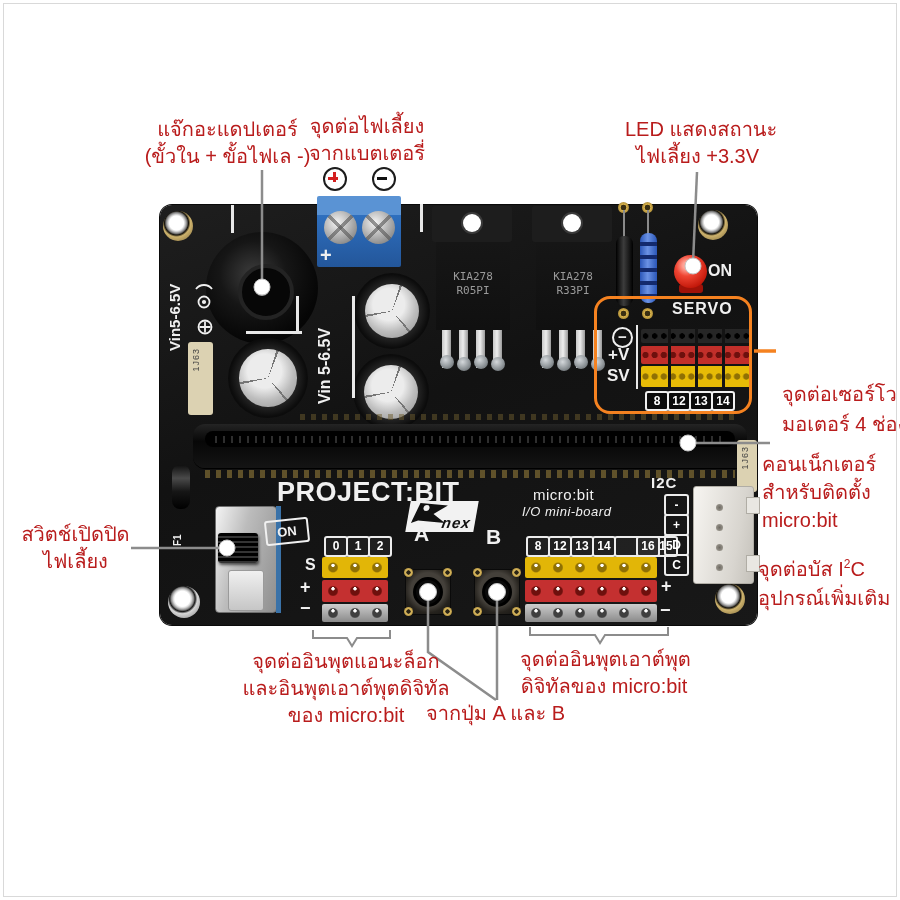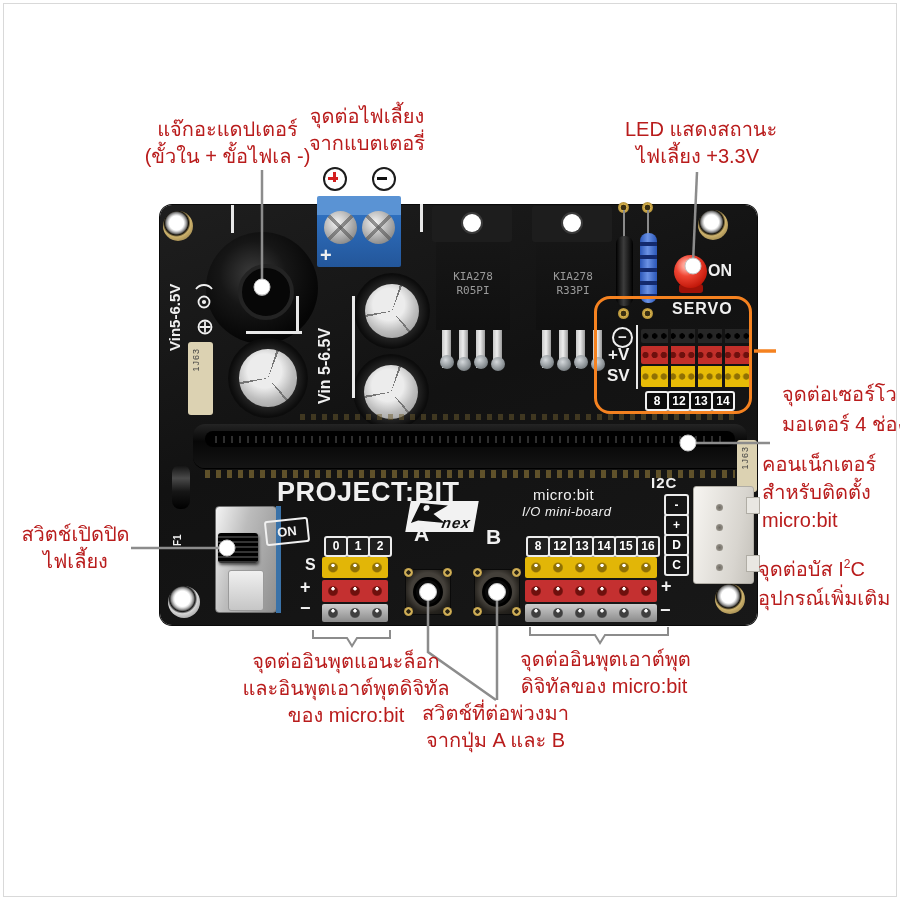--- a/index.html
+++ b/index.html
@@ -302,21 +302,21 @@
     <div class="inexText">nex</div>
   </div>
 
   <div class="sk" style="left:533px;top:486px;font-size:15px;letter-spacing:.5px;">micro:bit</div>
   <div class="sk" style="left:522px;top:504px;font-size:13px;letter-spacing:.5px;font-style:italic;">I/O mini-board</div>
 
   <div class="hnum" style="left:526px;">8</div>
   <div class="hnum" style="left:548px;">12</div>
   <div class="hnum" style="left:570px;">13</div>
   <div class="hnum" style="left:592px;">14</div>
-  <div class="hnum" style="left:614px;">15</div>
+  <div class="hnum" style="left:614px;padding-left:40px;">15</div>
   <div class="hnum" style="left:636px;">16</div>
   <div class="rowY" style="left:525px;width:132px;"></div>
   <div class="rowR" style="left:525px;width:132px;"></div>
   <div class="rowS" style="left:525px;width:132px;"></div>
   <div class="sk skB" style="left:661px;top:576px;font-size:18px;">+</div>
   <div class="sk skB" style="left:660px;top:600px;font-size:18px;">−</div>
 
   <div class="sk skB" style="left:651px;top:474px;font-size:15px;letter-spacing:1px;">I2C</div>
   <div class="i2cBox" style="top:494px;">-</div>
   <div class="i2cBox" style="top:514px;">+</div>
@@ -359,21 +359,21 @@
       <circle cx="204" cy="302" r="5.5"></circle>
       <circle cx="204" cy="302" r="1.2" fill="#f0f0f0"></circle>
       <path d="M196,289 a10,10 0 0 1 16,0"></path>
     </g>
   </svg>
 
   <div class="ann ctr" style="left:125px;top:116px;width:205px;">
     <div>แจ๊กอะแดปเตอร์</div>
     <div>(ขั้วใน + ขั้อไฟเล -)</div>
   </div>
-  <div class="ann ctr" style="left:302px;top:103px;width:130px;">
+  <div class="ann ctr" style="left:302px;top:113px;width:130px;">
     <div>จุดต่อไฟเลี้ยง</div>
     <div>จากแบตเตอรี่</div>
   </div>
   <div class="polar" style="left:323px;top:167px;">
     <div class="hb" style="background:#d42020;"></div>
     <div class="vb" style="background:#d42020;"></div>
   </div>
   <div class="polar" style="left:372px;top:167px;">
     <div class="hb" style="background:#111;"></div>
   </div>
@@ -397,20 +397,19 @@
   <div class="ann ctr" style="left:18px;top:521px;width:115px;">
     <div>สวิตช์เปิดปิด</div>
     <div>ไฟเลี้ยง</div>
   </div>
   <div class="ann ctr" style="left:240px;top:648px;width:212px;">
     <div>จุดต่ออินพุตแอนะล็อก</div>
     <div>และอินพุตเอาต์พุตดิจิทัล</div>
     <div>ของ micro:bit</div>
   </div>
   <div class="ann ctr" style="left:418px;top:700px;width:155px;">
-    <div>สวิตช์ที่ต่อพ่วงมา</div>
     <div>จากปุ่ม A และ B</div>
   </div>
   <div class="ann ctr" style="left:520px;top:646px;width:168px;">
     <div>จุดต่ออินพุตเอาต์พุต</div>
     <div>ดิจิทัลของ micro:bit</div>
   </div>
 </div>
 
 </body></html>

